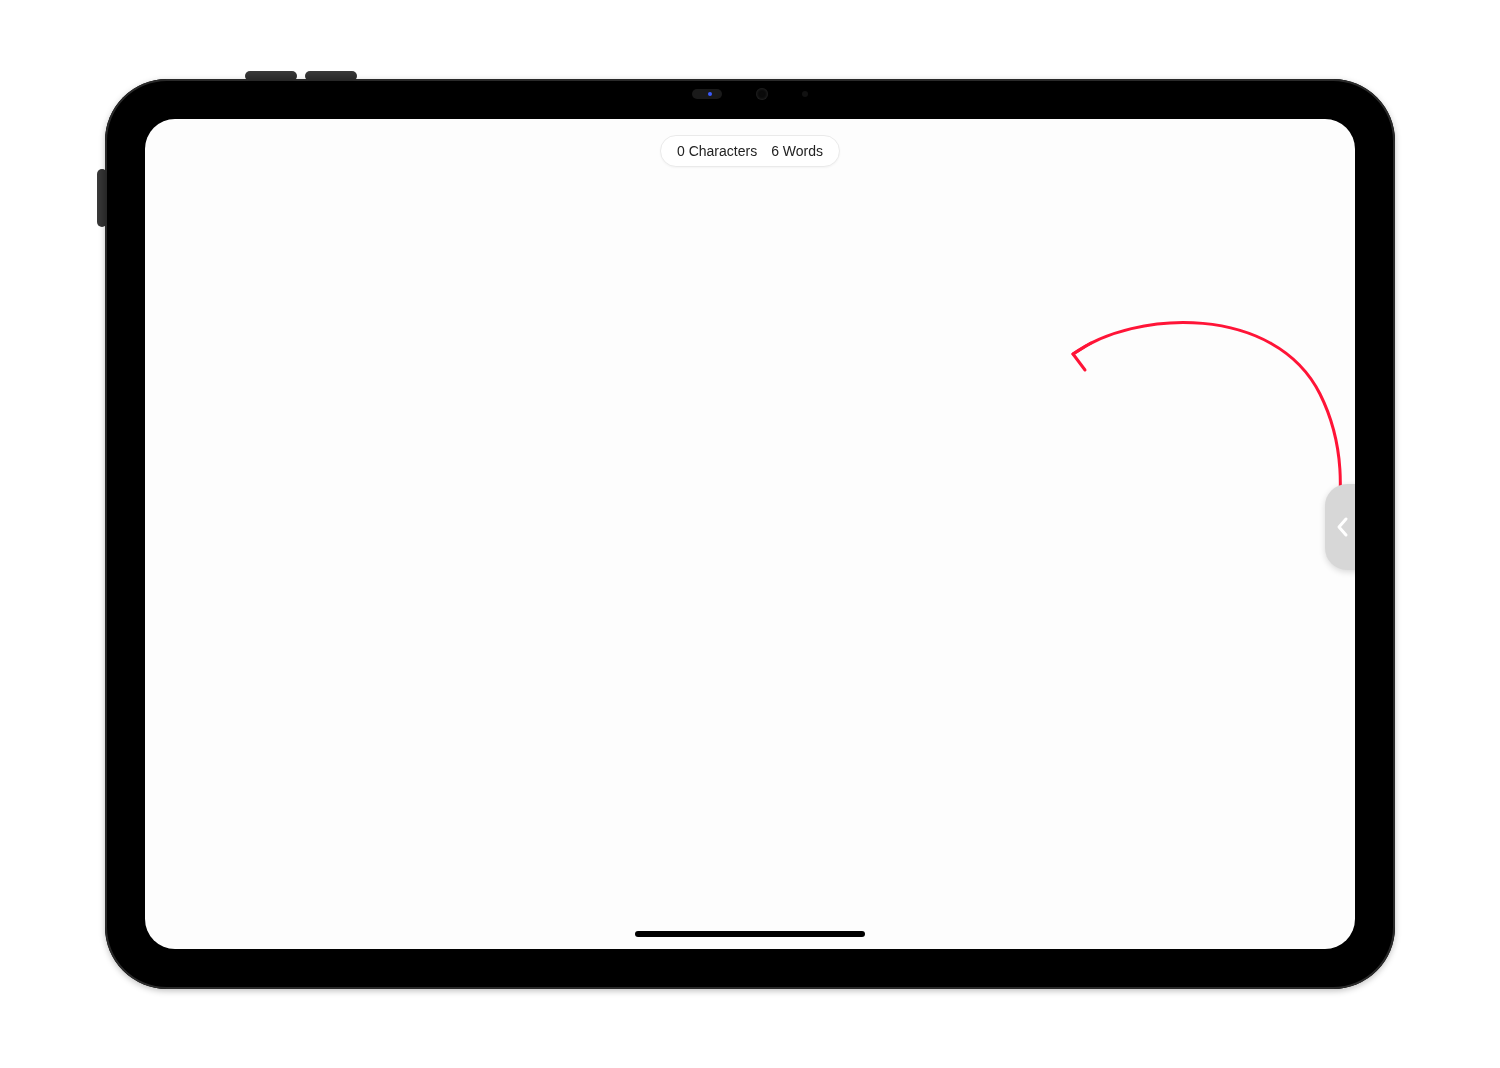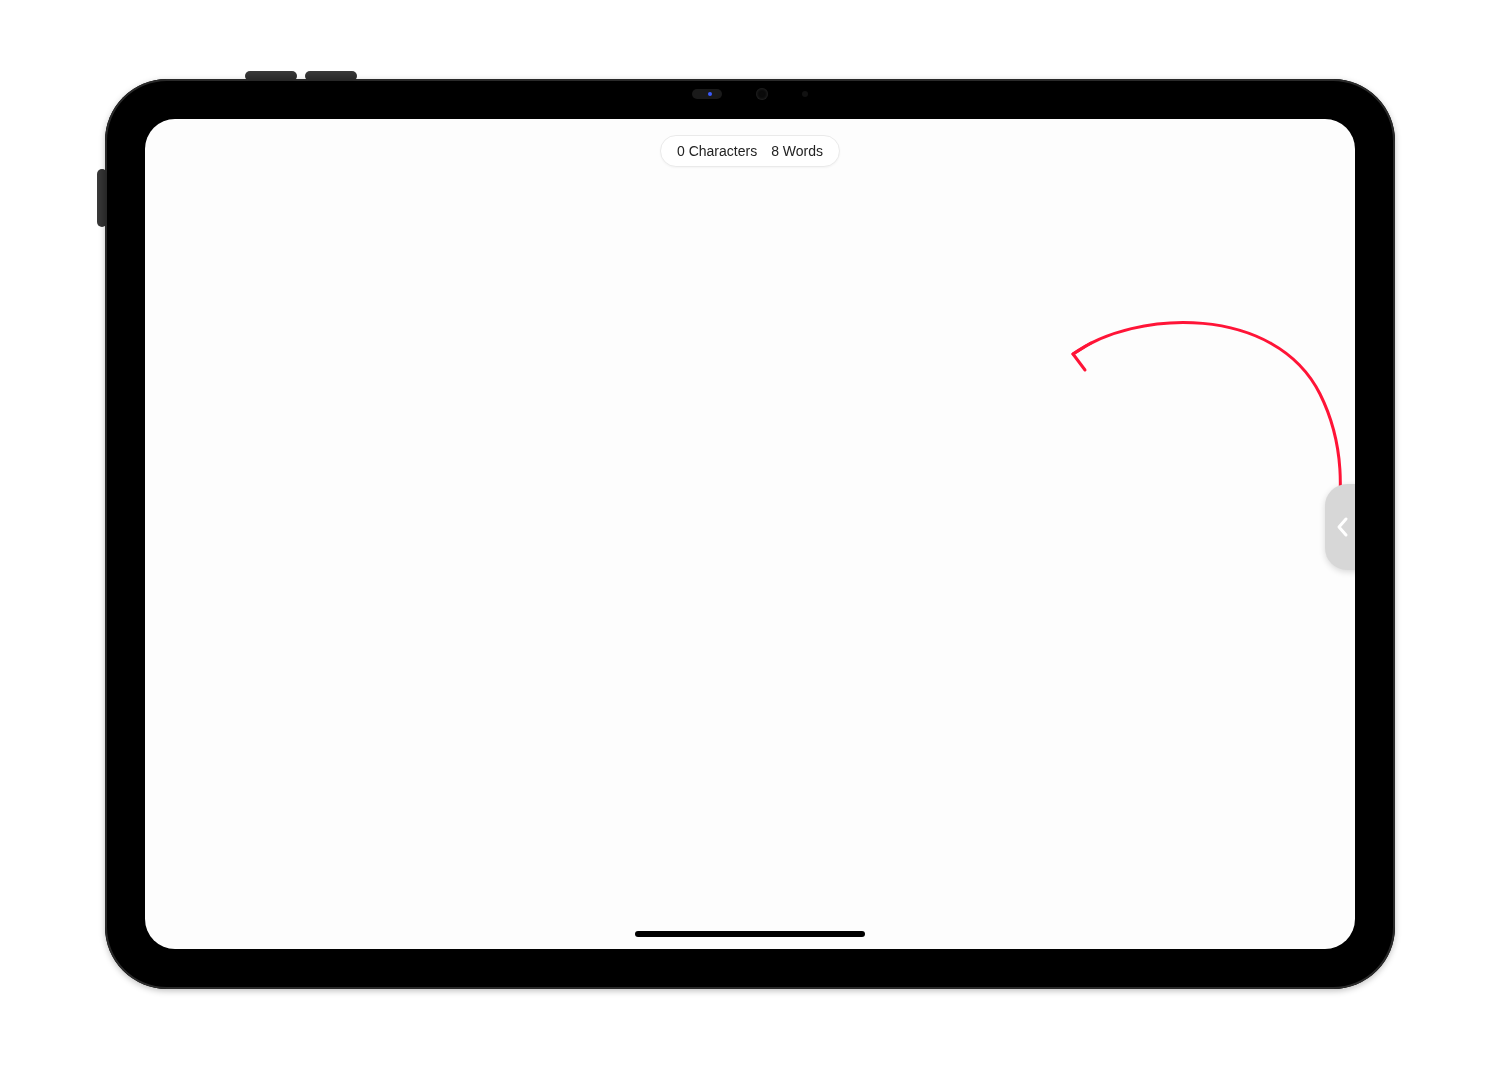--- a/index.html
+++ b/index.html
@@ -152,21 +152,21 @@
         <span class="cam-led"></span>
       </div>
     <div class="cam-main"></div>
     <div class="sensor-dot"></div>
   </div>
 
   <div class="screen">
 
     <div class="stats-pill">
       <span>0 Characters</span>
-      <span>8 Words</span>
+      <span>6 Words</span>
     </div>
 
     <div class="annotation-arrow">
       <svg viewBox="0 0 320 260" fill="none" stroke="#ff1437" stroke-width="3">
         <path d="M 28 40 C 90 -5, 230 -10, 275 80 C 300 130, 298 180, 290 230" stroke-linecap="round"></path>
         <path d="M 28 40 L 46 29 M 28 40 L 40 56" stroke-linecap="round"></path>
       </svg>
     </div>
 
 

